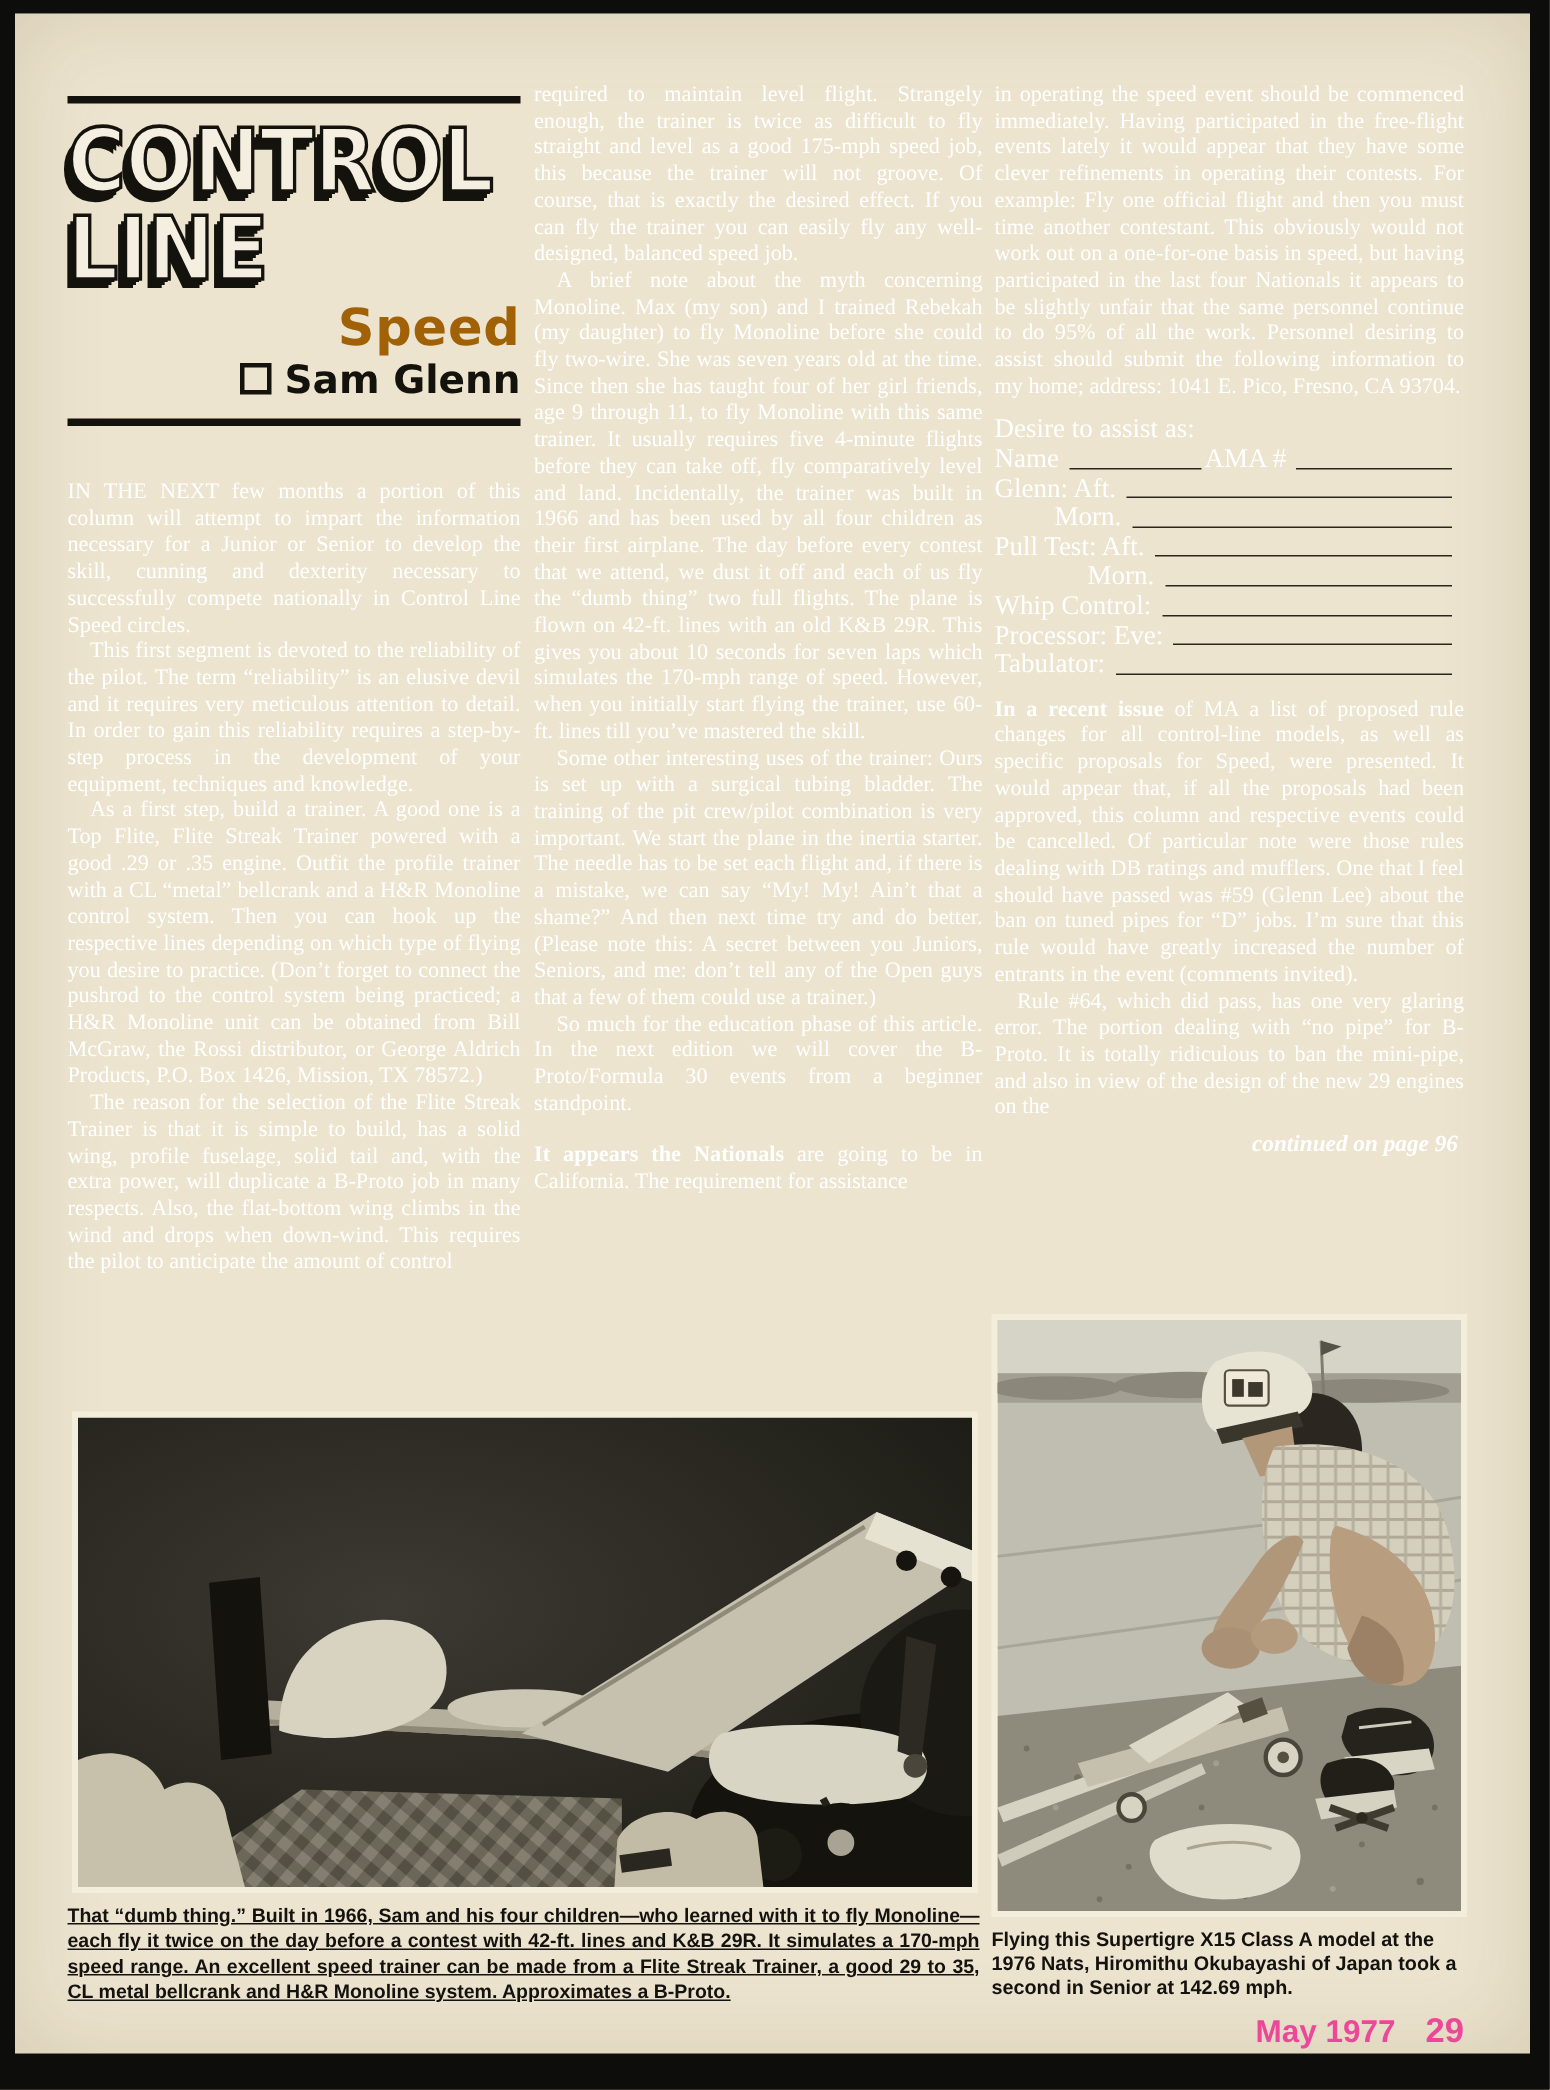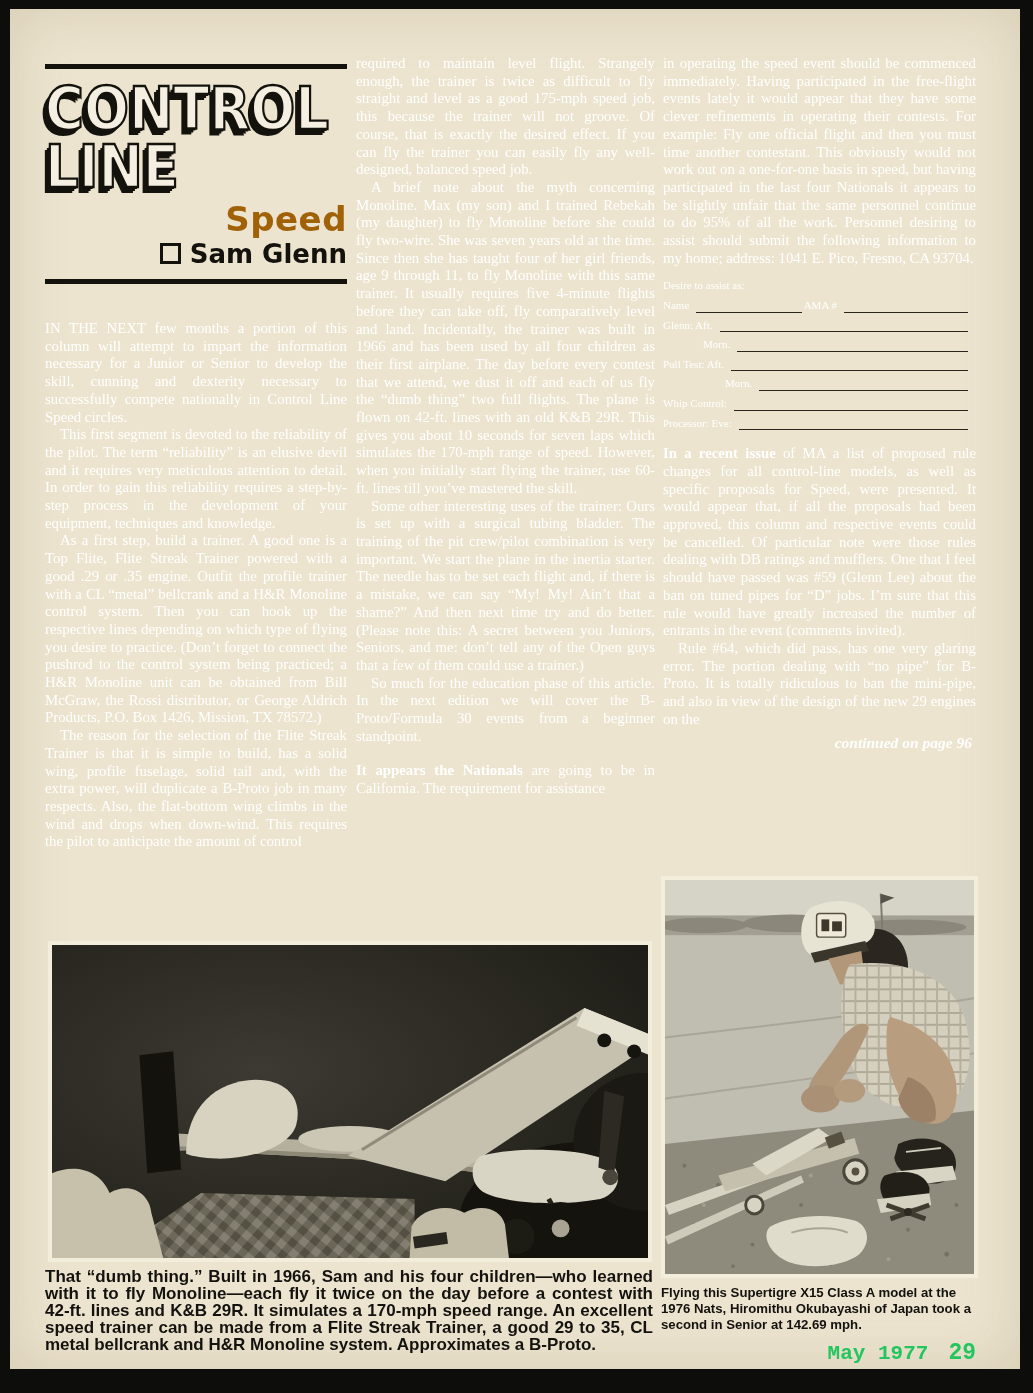--- a/index.html
+++ b/index.html
@@ -25,41 +25,41 @@
   .masthead .rule2{margin-top:10px;}
 
   
   .bodytext{font-size:14.8px;line-height:17.7px;text-align:justify;color:#ffffff;}
   .bodytext p{margin:0;text-indent:15px;}
   .bodytext p.noindent{text-indent:0;}
   .bodytext p.gap{margin-top:17px;}
   .leadin{font-weight:bold;}
 
   
-  .form{margin:9px 0 12px 0;font-size:11px;line-height:19.6px;}
+  .form{margin:9px 0 12px 0;font-size:18px;line-height:19.6px;}
   .form-row{display:flex;align-items:flex-end;padding-right:6px;}
   .fl{flex:1;border-bottom:1.7px solid #2a261e;margin:0 2px 3px 7px;height:1px;}
   .fl.short{flex:.85;}
   .ind1{padding-left:40px;}
   .ind2{padding-left:62px;}
   .form-label{white-space:nowrap;}
   .continued{font-size:15.5px;font-weight:bold;font-style:italic;text-align:right;
       padding-right:4px;margin-top:6px;}
 
   
   .photo{background:#f3eddc;padding:4px;box-sizing:border-box;}
   .photo svg{display:block;width:100%;height:100%;}
 
   
   .caption{font-family:"Liberation Sans",sans-serif;font-weight:bold;color:#14120f;}
-  .caption.left{font-size:17px;line-height:17px;text-align:justify;}
+  .caption.left{font-size:13px;line-height:17px;text-align:justify;text-decoration:underline;}
   .caption.right{font-size:13.2px;line-height:16.2px;}
 
   
-  .footer{font-family:Liberation Mono, monospace;text-align:right;color:#22c55e;}
+  .footer{font-family:Liberation Sans, sans-serif;text-align:right;color:#ec4899;}
   .footer .issue{font-size:21px;font-weight:bold;}
   .footer .pagenum{font-size:23px;font-weight:bold;margin-left:20px;}
 </style>
 </head>
 <body>
 
 <div class="page">
   <div class="paper"></div>
 
   <div class="abs masthead" style="left:45px;top:64px;width:302px;">
@@ -120,20 +120,24 @@
       <div class="form-row ind2">
         <span class="form-label">Morn.</span>
         <span class="fl"></span>
       </div>
       <div class="form-row">
         <span class="form-label">Whip Control:</span>
         <span class="fl"></span>
       </div>
       <div class="form-row">
         <span class="form-label">Processor:  Eve:</span>
+        <span class="fl"></span>
+      </div>
+      <div class="form-row">
+        <span class="form-label">Tabulator:</span>
         <span class="fl"></span>
       </div>
     </div>
 
     <p class="noindent">
       <span class="leadin">In a recent issue</span><span> of MA a list of proposed rule changes for all control-line models, as well as specific proposals for Speed, were presented. It would appear that, if all the proposals had been approved, this column and respective events could be cancelled. Of particular note were those rules dealing with DB ratings and mufflers. One that I feel should have passed was #59 (Glenn Lee) about the ban on tuned pipes for “D” jobs. I’m sure that this rule would have greatly increased the number of entrants in the event (comments invited).</span>
     </p>
     <p>Rule #64, which did pass, has one very glaring error. The portion dealing with “no pipe” for B-Proto. It is totally ridiculous to ban the mini-pipe, and also in view of the design of the new 29 engines on the</p>
     <div class="continued">continued on page 96</div>
   </div>

